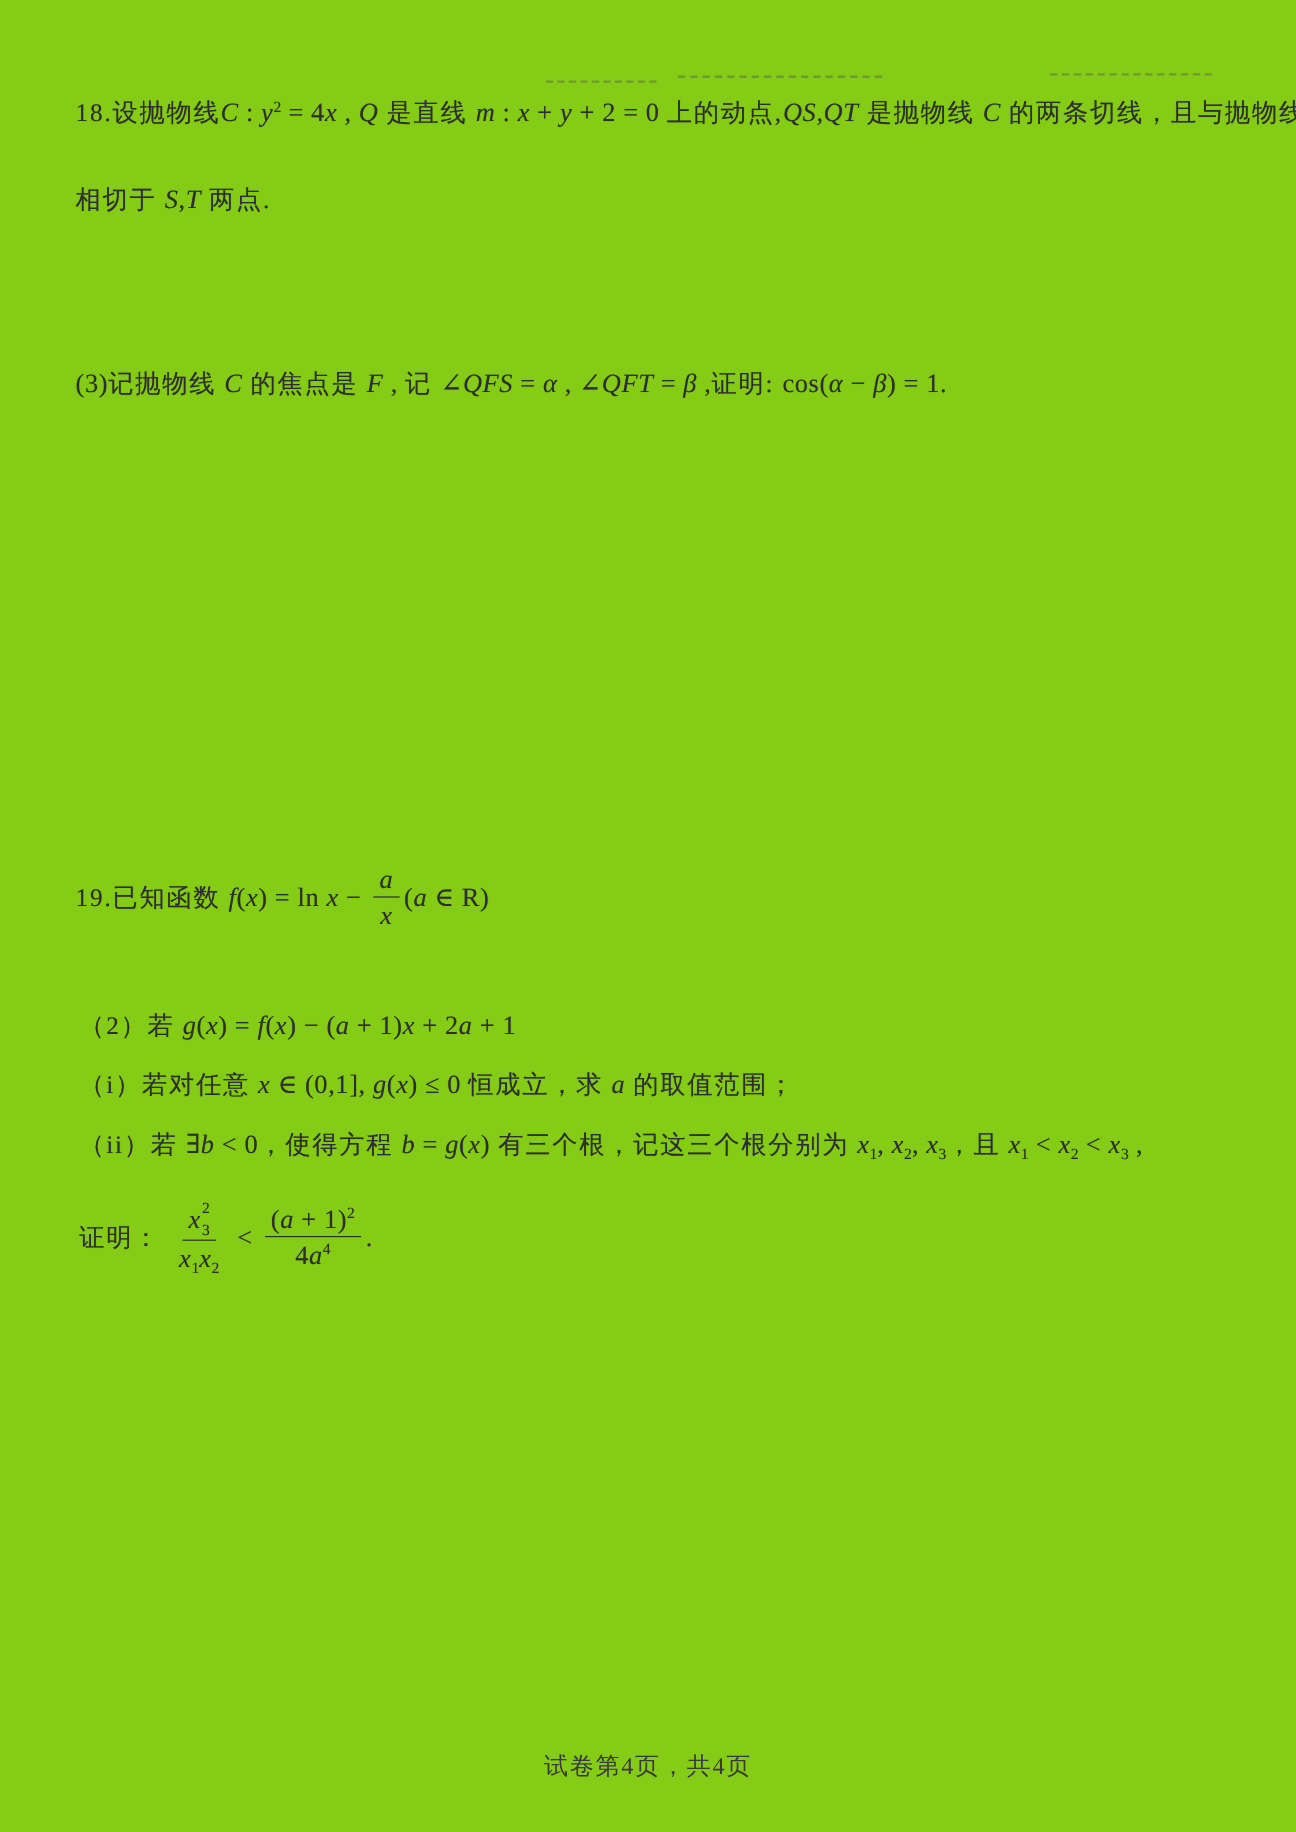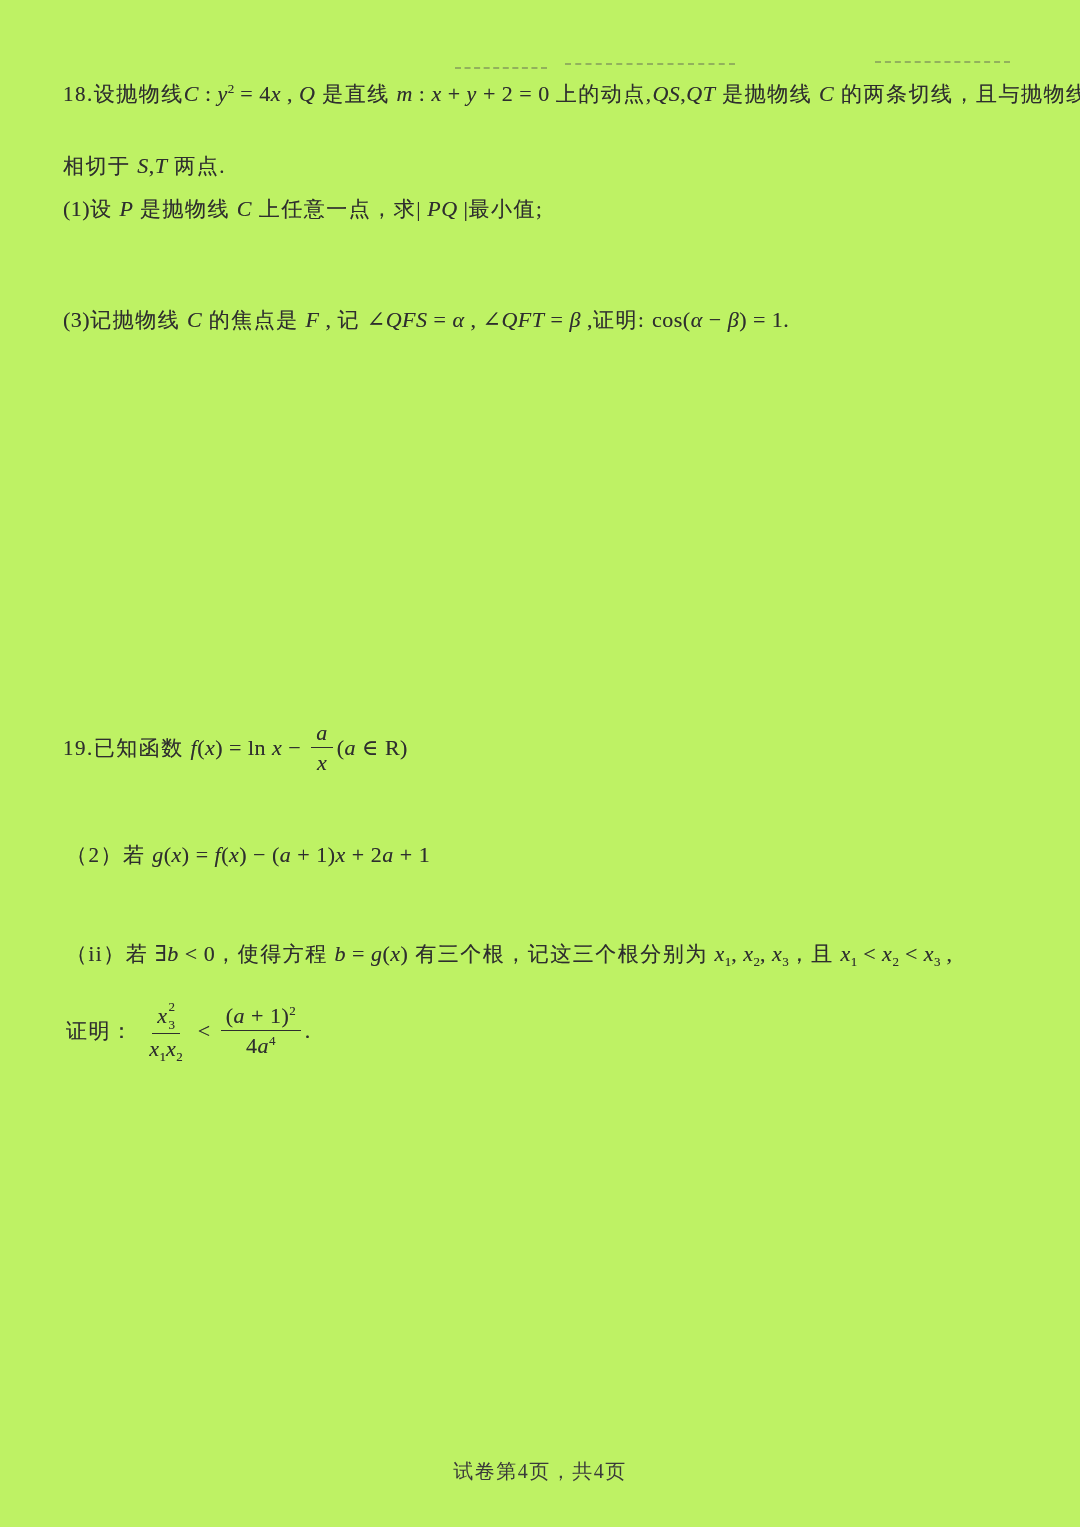--- a/index.html
+++ b/index.html
@@ -1,19 +1,19 @@
 <!DOCTYPE html>
 <html><head>
 <meta charset="utf-8">
 <style>
   html,body{margin:0;padding:0;background:#ffffff;}
   .sheet{
     position:relative;
     width:1080px;height:1527px;
-    background:#bef264;
+    background:#84cc16;
     color:#2e2e2e;
     overflow:hidden;
     font-family:"Liberation Serif","DejaVu Serif",serif;
   }
   .line{
     position:absolute;
     font-size:21px;
     line-height:1.3;
     white-space:nowrap;
     text-shadow:0 0 0.6px rgba(46,46,46,0.45);
@@ -99,33 +99,33 @@
 <div class="sheet">
 
   <div class="artifact" style="left:455px;top:67px;width:92px;"></div>
   <div class="artifact" style="left:565px;top:63px;width:170px;"></div>
   <div class="artifact" style="left:875px;top:61px;width:135px;"></div>
 
   <div class="line" style="left:63px;top:80px;"><span class="seg-cn">18.设抛物线</span><span class="seg-m">C</span><span class="seg-p"> : </span><span class="seg-m">y</span><span class="seg-sup">2</span><span class="seg-p"> = 4</span><span class="seg-m">x</span><span class="seg-p"> , </span><span class="seg-m">Q</span><span class="seg-cn"> 是直线 </span><span class="seg-m">m</span><span class="seg-p"> : </span><span class="seg-m">x</span><span class="seg-p"> + </span><span class="seg-m">y</span><span class="seg-p"> + 2 = 0 </span><span class="seg-cn">上的动点,</span><span class="seg-m">QS</span><span class="seg-p">,</span><span class="seg-m">QT</span><span class="seg-cn"> 是抛物线 </span><span class="seg-m">C</span><span class="seg-cn"> 的两条切线，且与抛物线 </span></div>
 
   <div class="line" style="left:63px;top:152px;"><span class="seg-cn">相切于 </span><span class="seg-m">S</span><span class="seg-p">,</span><span class="seg-m">T</span><span class="seg-cn"> 两点.</span></div>
 
-  <div class="line" style="left:63px;top:195px;"><span class="seg-p">(1)</span><span class="seg-cn">设 </span><span class="seg-m">P</span><span class="seg-cn"> 是抛物线 </span><span class="seg-m">C</span><span class="seg-cn"> 上任意一点，求</span><span class="seg-p">| </span><span class="seg-m">PQ</span><span class="seg-p"> |</span><span class="seg-cn">最小值;</span></div>
 
 
   <div class="line" style="left:63px;top:306px;"><span class="seg-p">(3)</span><span class="seg-cn">记抛物线 </span><span class="seg-m">C</span><span class="seg-cn"> 的焦点是 </span><span class="seg-m">F</span><span class="seg-p"> , </span><span class="seg-cn">记 </span><span class="seg-p">∠</span><span class="seg-m">QFS</span><span class="seg-p"> = </span><span class="seg-m">α</span><span class="seg-p"> , ∠</span><span class="seg-m">QFT</span><span class="seg-p"> = </span><span class="seg-m">β</span><span class="seg-p"> ,</span><span class="seg-cn">证明: </span><span class="seg-p">cos(</span><span class="seg-m">α</span><span class="seg-p"> − </span><span class="seg-m">β</span><span class="seg-p">) = 1.</span></div>
 
   <div class="line" style="left:63px;top:707px;margin-top:15px;"><span class="seg-cn">19.已知函数 </span><span class="seg-m">f</span><span class="seg-p">(</span><span class="seg-m">x</span><span class="seg-p">) = ln </span><span class="seg-m">x</span><span class="seg-p"> − </span><span class="frac">
         <span class="fnum"><span class="seg-m">a</span></span>
         <span class="fden"><span class="seg-m">x</span></span>
       </span><span class="seg-p">(</span><span class="seg-m">a</span><span class="seg-p"> ∈ R)</span></div>
 
 
   <div class="line" style="left:66px;top:841px;"><span class="seg-cn">（2）若 </span><span class="seg-m">g</span><span class="seg-p">(</span><span class="seg-m">x</span><span class="seg-p">) = </span><span class="seg-m">f</span><span class="seg-p">(</span><span class="seg-m">x</span><span class="seg-p">) − (</span><span class="seg-m">a</span><span class="seg-p"> + 1)</span><span class="seg-m">x</span><span class="seg-p"> + 2</span><span class="seg-m">a</span><span class="seg-p"> + 1</span></div>
 
+  <div class="line" style="left:66px;top:890px;"><span class="seg-cn">（i）若对任意 </span><span class="seg-m">x</span><span class="seg-p"> ∈ (0,1], </span><span class="seg-m">g</span><span class="seg-p">(</span><span class="seg-m">x</span><span class="seg-p">) ≤ 0 </span><span class="seg-cn">恒成立，求 </span><span class="seg-m">a</span><span class="seg-cn"> 的取值范围；</span></div>
 
   <div class="line" style="left:66px;top:940px;"><span class="seg-cn">（ii）若 </span><span class="seg-p">∃</span><span class="seg-m">b</span><span class="seg-p"> &lt; 0</span><span class="seg-cn">，使得方程 </span><span class="seg-m">b</span><span class="seg-p"> = </span><span class="seg-m">g</span><span class="seg-p">(</span><span class="seg-m">x</span><span class="seg-p">)</span><span class="seg-cn"> 有三个根，记这三个根分别为 </span><span class="seg-m">x</span><span class="seg-sub">1</span><span class="seg-p">, </span><span class="seg-m">x</span><span class="seg-sub">2</span><span class="seg-p">, </span><span class="seg-m">x</span><span class="seg-sub">3</span><span class="seg-cn">，且 </span><span class="seg-m">x</span><span class="seg-sub">1</span><span class="seg-p"> &lt; </span><span class="seg-m">x</span><span class="seg-sub">2</span><span class="seg-p"> &lt; </span><span class="seg-m">x</span><span class="seg-sub">3</span><span class="seg-p"> ,</span></div>
 
   <div class="line" style="left:66px;top:1002px;"><span class="seg-cn">证明：  </span><span class="frac">
         <span class="fnum"><span class="sswrap">
             <span class="seg-m">x</span>
             <span class="sstack">
               <span>2</span>
               <span>3</span>
             </span>

